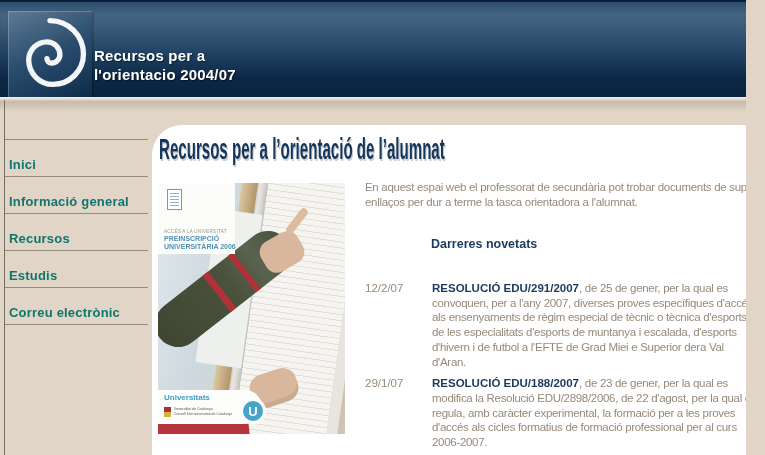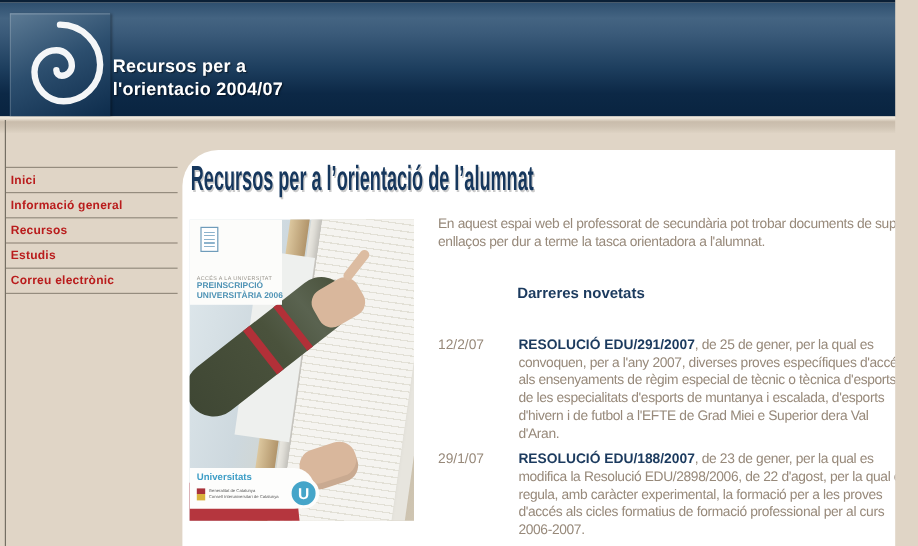--- a/index.html
+++ b/index.html
@@ -34,22 +34,22 @@
   .divider {
     position:absolute; left:0; top:97px; width:765px; height:14px;
     background:linear-gradient(180deg,#f3ece0 0%,#ece4d7 12%,#c9bcab 32%,#cfc3b3 62%,#ded3c4 100%);
   }
   .left-rule { position:absolute; left:4px; top:100px; width:1px; height:355px; background:#756f63; }
 
   
   .sidebar { position:absolute; left:5px; top:139px; width:143px; border-bottom:1px solid #958c7e; }
   .menu-item {
     display:block; border-top:1px solid #958c7e;
-    padding:5px 2px 4px 4px;
-    font-size:10px; font-weight:bold; color:#b91c1c;
+    padding:17px 2px 4px 4px;
+    font-size:13px; font-weight:bold; color:#0f766e;
     text-decoration:none; letter-spacing:0.2px; cursor:pointer;
   }
 
   
   .content {
     position:absolute; left:152px; top:125px; width:604px; height:330px;
     background:#ffffff; border-top-left-radius:30px;
     border-right:1px solid #b3a897;
   }
   .page-title {

